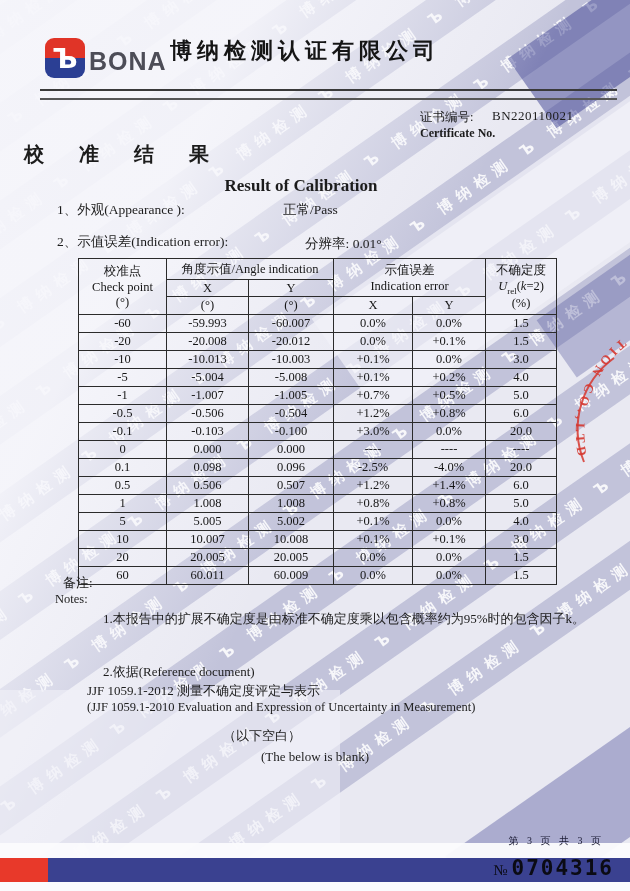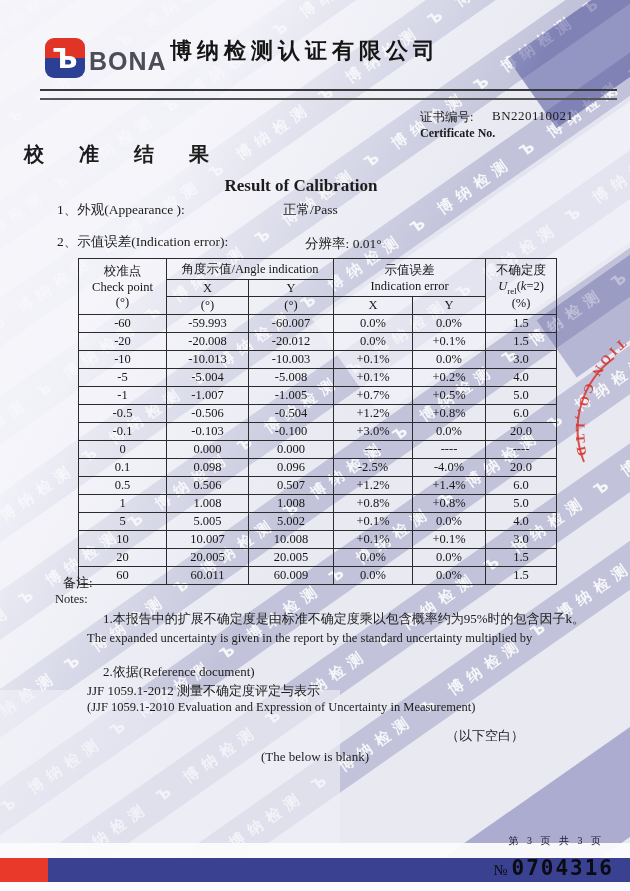--- a/index.html
+++ b/index.html
@@ -59,21 +59,21 @@
   
   .nt{font-size:13px;margin-left:8px;}
   .n-bz{left:55px; top:574px;}
   .n-notes{left:47px; top:592px; font-size:12.5px;}
   .n-1cn{left:95px; top:610px;text-align:right;}
   .n-1en1{left:79px; top:631px; font-size:12.5px;}
   .n-1en2{left:79px; top:648px; font-size:12.5px;}
   .n-2{left:95px; top:663px;}
   .n-ref-cn{left:79px; top:682px;}
   .n-ref-en{left:79px; top:700px; font-size:12.5px;}
-  .blank-cn{left:0; top:727px; width:524px; text-align:right; font-size:13px;}
+  .blank-cn{left:0; top:727px; width:524px; text-align:center; font-size:13px;}
   .blank-en{left:0; top:749px; width:630px; text-align:center; font-size:13px;}
   
   .f-white{left:0; top:843px; width:630px; height:15px; background:rgba(251,251,253,.96);}
   .f-bar{left:0; top:858px; width:630px; height:24px; background:#3a4190;}
   .f-red{left:0; top:858px; width:48px; height:24px; background:#e8392a;}
   .f-bottom{left:0; top:882px; width:630px; height:9px; background:#fbfbfd;}
   .f-page{right:26px; top:834px; font-size:10px; letter-spacing:3px; color:#1a1a33;}
   .f-serial{right:16px; top:856px; color:#0b0b14; white-space:nowrap;}
   .f-serial .pre{font-size:15px; font-family:"Liberation Serif",serif;}
   .f-serial .num{font-family:"DejaVu Sans Mono","Liberation Mono",monospace;
@@ -300,21 +300,20 @@
             <td>0.0%</td>
             <td>0.0%</td>
             <td>1.5</td>
           </tr>
         </tbody>
     </table>
 
     <div class="abs nt n-bz">备注:</div>
     <div class="abs nt n-notes">Notes:</div>
     <div class="abs nt n-1cn">1.本报告中的扩展不确定度是由标准不确定度乘以包含概率约为95%时的包含因子k。</div>
-    <div class="abs nt n-1en1">The expanded uncertainty is given in the report by the standard uncertainty multiplied by</div>
     <div class="abs nt n-2">2.依据(Reference document)</div>
     <div class="abs nt n-ref-cn">JJF 1059.1-2012 测量不确定度评定与表示</div>
     <div class="abs nt n-ref-en">(JJF 1059.1-2010 Evaluation and Expression of Uncertainty in Measurement)</div>
     <div class="abs blank-cn">（以下空白）</div>
     <div class="abs blank-en">(The below is blank)</div>
 
     <div class="abs f-white"></div>
     <div class="abs f-page">第 3 页 共 3 页</div>
     <div class="abs f-bar"></div>
     <div class="abs f-red"></div>

